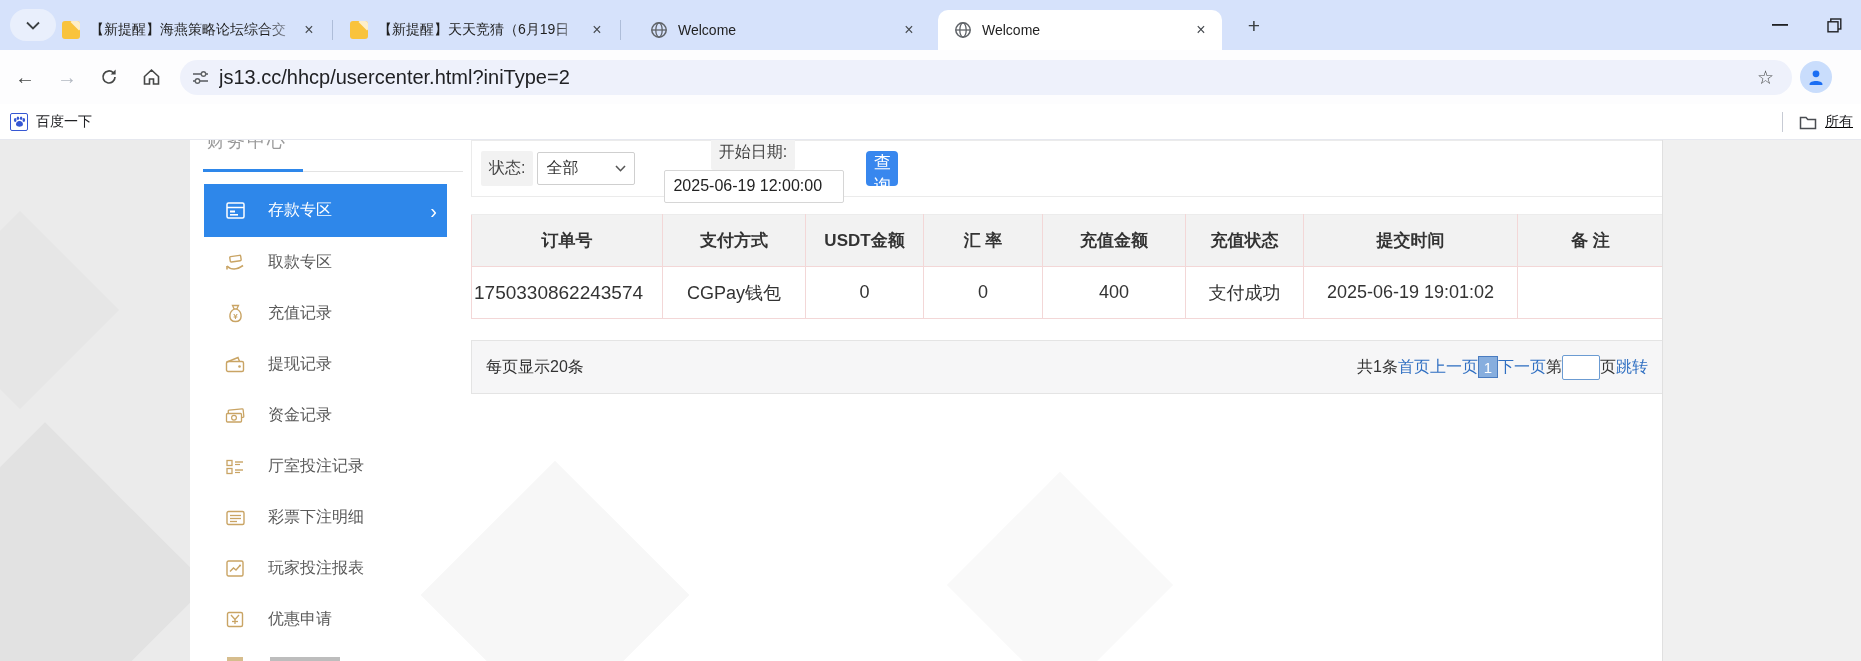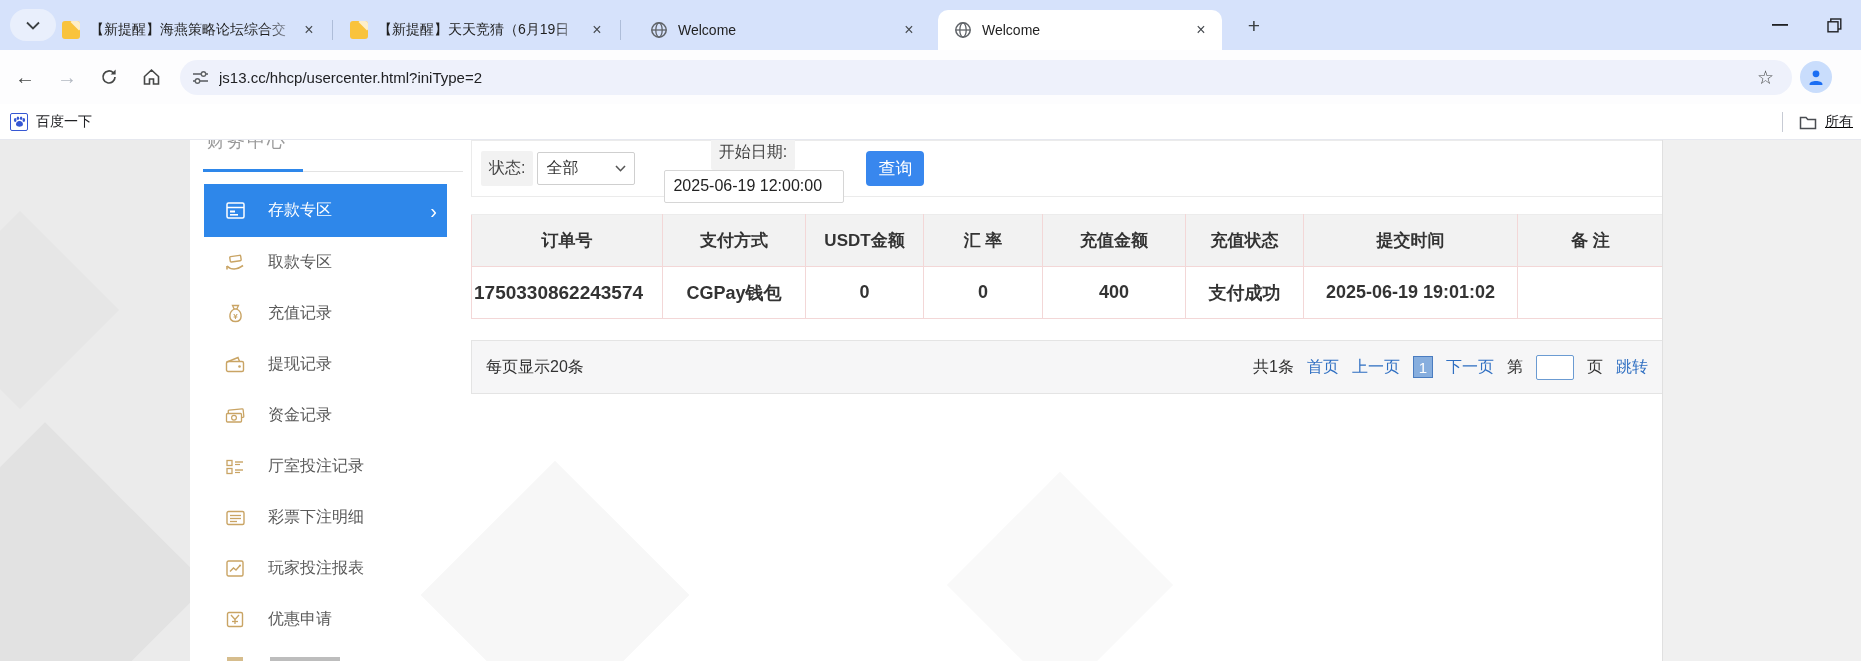--- a/index.html
+++ b/index.html
@@ -27,21 +27,21 @@
     background:#fdeec9; transform:rotate(45deg); }
 
   
   .toolbar { position:absolute; left:0; top:50px; width:1861px; height:54px; background:#fdfdfe;
     display:flex; align-items:center; }
   .navbtn { width:34px; height:34px; border-radius:50%; display:flex; align-items:center; justify-content:center;
     font-size:20px; color:#454746; margin-left:8px; cursor:pointer; flex:0 0 auto; }
   .navbtn.disabled { color:#b2b8c1; }
   .omnibox { margin-left:12px; width:1612px; height:35px; border-radius:18px; background:#eef1fb;
     display:flex; align-items:center; padding:0 12px; }
-  .omni-url { font-size:15px; color:#202124; margin-left:10px; flex:1; white-space:nowrap; overflow:hidden; }
+  .omni-url { font-size:20px; color:#202124; margin-left:10px; flex:1; white-space:nowrap; overflow:hidden; }
   .star { font-size:19px; color:#454746; margin-right:6px; cursor:pointer; }
   .avatar { width:32px; height:32px; border-radius:50%; background:#c9ddfc; margin-left:8px;
     display:flex; align-items:center; justify-content:center; cursor:pointer; flex:0 0 auto; }
 
   
   .bookmarks { position:absolute; left:0; top:104px; width:1861px; height:36px; background:#fff;
     border-bottom:1px solid #e6e8ef; display:flex; align-items:center; }
   .bm-item { display:flex; align-items:center; margin-left:10px; cursor:pointer; }
   .bm-label { font-size:14px; color:#202124; margin-left:8px; }
   .baidu-ico { width:18px; height:18px; border:1px solid #3657d3; border-radius:2px; display:flex;
@@ -83,33 +83,33 @@
   .main { position:absolute; left:281px; top:0; width:1192px; z-index:1; }
   .filter-card { width:1192px; height:57px; border:1px solid #ebebeb; background:#fff;
     display:flex; align-items:center; padding-left:9px; }
   .chip { background:#f2f2f2; color:#444; font-size:16px; padding:7px 8px; border-radius:2px; white-space:nowrap; }
   .select-box { width:98px; height:33px; border:1px solid #cfcfcf; border-radius:2px; background:#fff;
     display:flex; align-items:center; justify-content:space-between; padding:0 8px; margin-left:4px;
     font-size:16px; color:#333; cursor:pointer; }
   .dt-group { display:flex; align-items:center; margin-left:26px;flex-direction:column; }
   .dt-input { width:180px; height:33px; border:1px solid #d6d6d6; border-radius:2px; font-size:16px;
     color:#222; padding:0 8px; font-family:"Liberation Sans","DejaVu Sans",sans-serif; }
-  .query-btn { margin-left:22px; width:58px; height:35px; background:#3887ee; color:#fff; border:none;
+  .query-btn { margin-left:22px; width:32px; height:35px; background:#3887ee; color:#fff; border:none;
     border-radius:4px; font-size:17px; cursor:pointer; font-family:inherit; }
 
   .data-table { margin-top:17px; width:1192px; border-collapse:collapse; table-layout:fixed; }
   .data-table th { background:#f2f2f2; font-size:17px; font-weight:700; color:#333; height:52px;
     border:1px solid #f3d7d7; border-top-color:#ececec; }
   .data-table td { background:#fff; font-size:18px; color:#333; height:52px; text-align:center;
-    border:1px solid #f3d7d7;font-weight:bold; }
+    border:1px solid #f3d7d7; }
   .data-table td.order { text-align:left; font-size:19px; padding-left:2px; }
 
   .pager { margin-top:21px; width:1192px; height:54px; background:#f6f6f7; border:1px solid #e4e4e4;
     display:flex; align-items:center; justify-content:space-between; padding:0 14px; font-size:16px; color:#333; }
-  .pager-right { display:flex; align-items:center; gap:13px; }
+  .pager-right { display:flex; align-items:center; }
   .plink { color:#2f6fc2; cursor:pointer; white-space:nowrap; }
   .pcur { width:20px; height:22px; background:#87aede; border:1px solid #4a7cc0; color:#fff;
     display:flex; align-items:center; justify-content:center; font-size:15px; cursor:pointer; }
   .jump-input { width:38px; height:25px; border:1px solid #6b9bd2; border-radius:2px; background:#fff; }
   svg { display:block; }
 </style>
 </head>
 <body>
 
 <div class="tabstrip">

